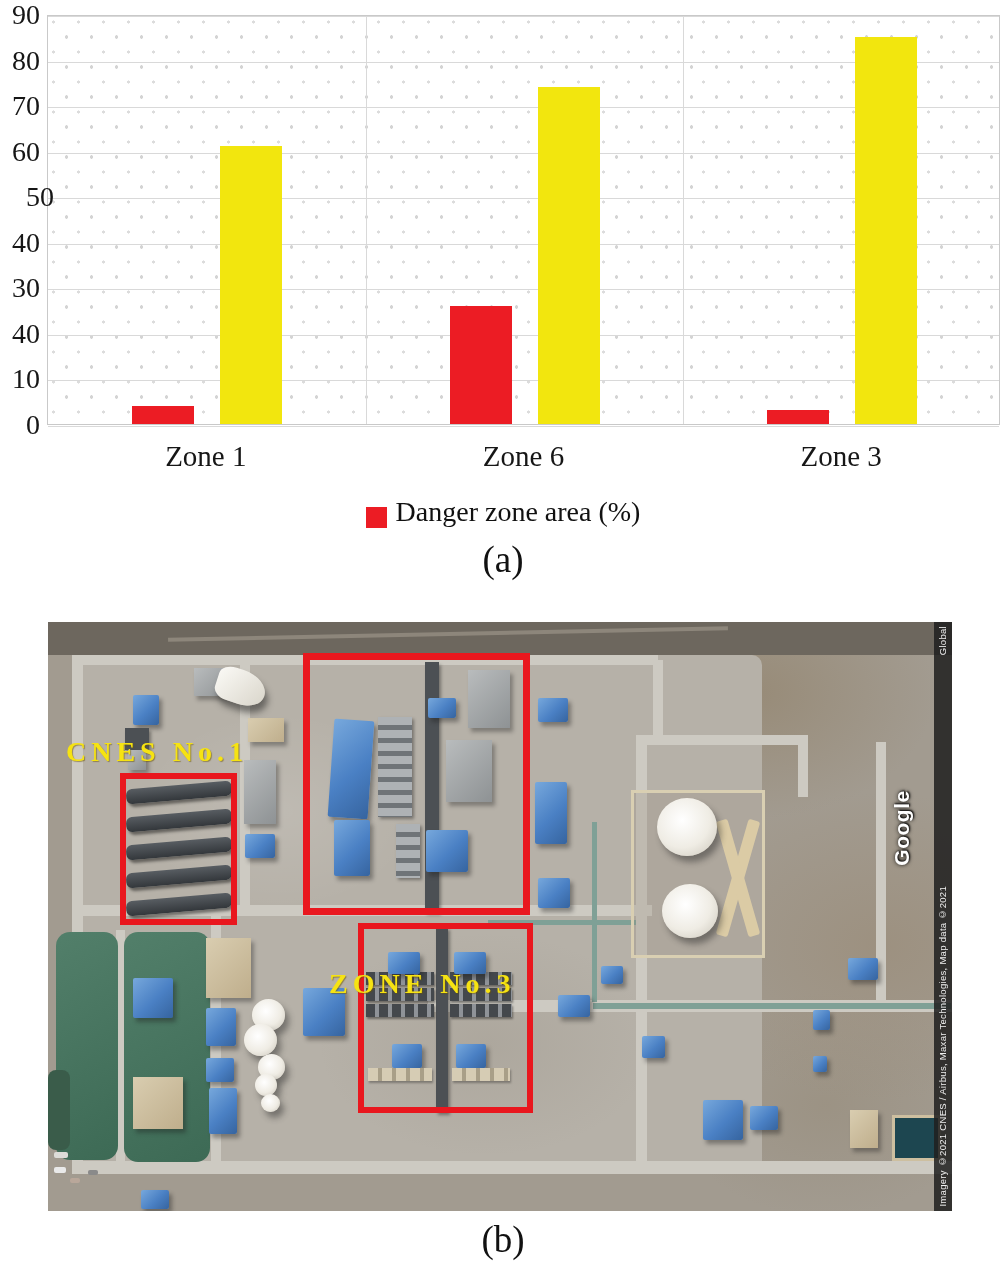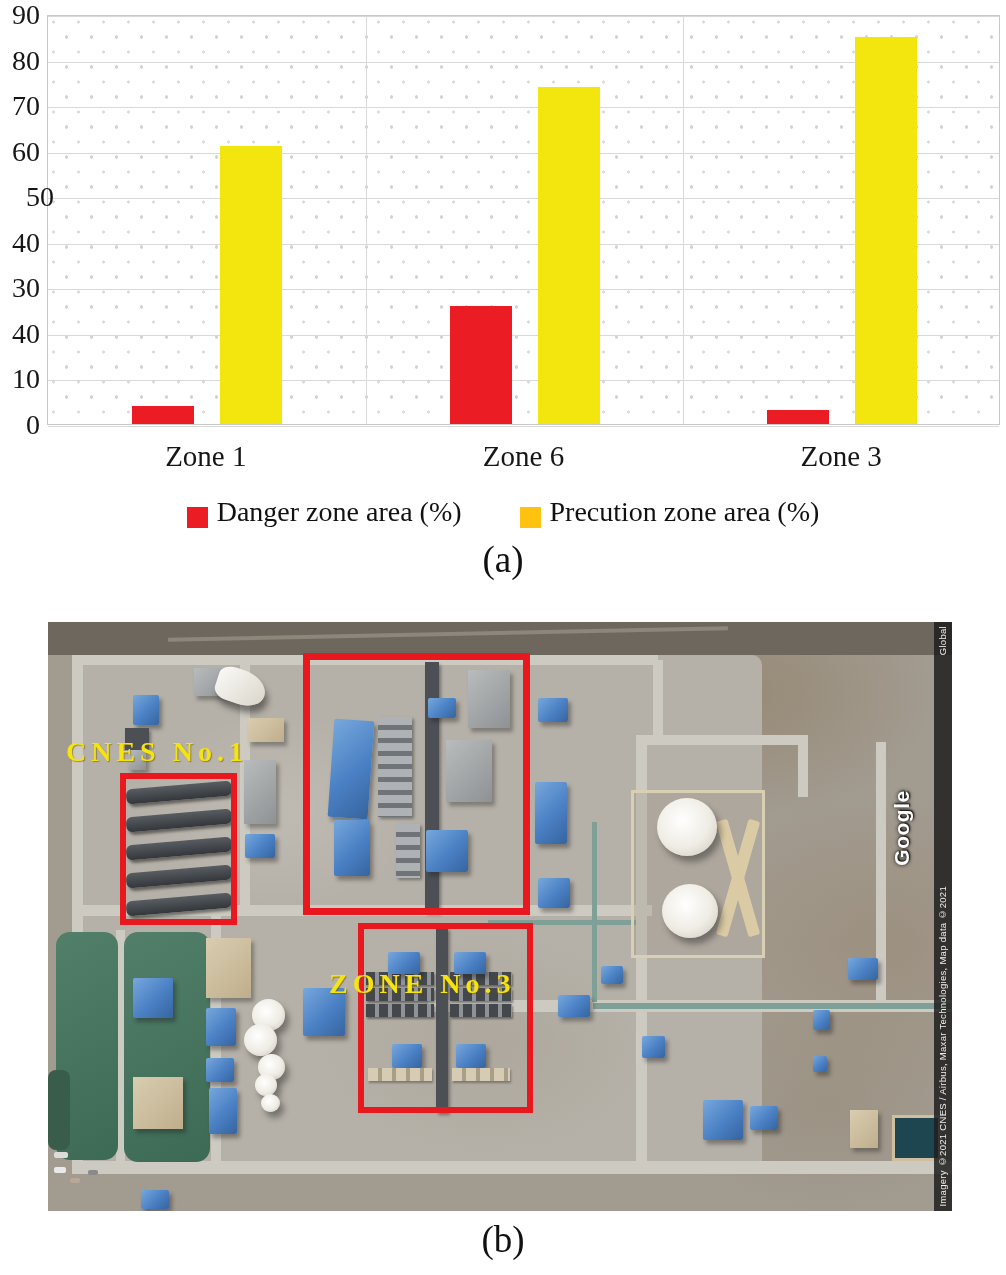--- a/index.html
+++ b/index.html
@@ -128,24 +128,20 @@
     <div id="xaxis">
         <div class="xlabel" style="left: 130.833px;">Zone 1</div>
         <div class="xlabel" style="left: 448.5px;">Zone 6</div>
         <div class="xlabel" style="left: 766.167px;">Zone 3</div>
       </div>
 
     <div class="legend">
       <div class="legend-item">
         <span class="swatch" id="sw0" style="background: rgb(236, 28, 36);"></span>
         <span>Danger zone area (%)</span>
-      </div>
-      <div class="legend-item">
-        <span class="swatch" id="sw1" style="background: rgb(255, 194, 14);"></span>
-        <span>Precution zone area (%)</span>
       </div>
     </div>
 
     <div class="caption caption-a">(a)</div>
   </div>
 
   <div class="map">
     <div class="topstrip"></div>
     <div class="facility"></div>
     <div id="map-shapes">

